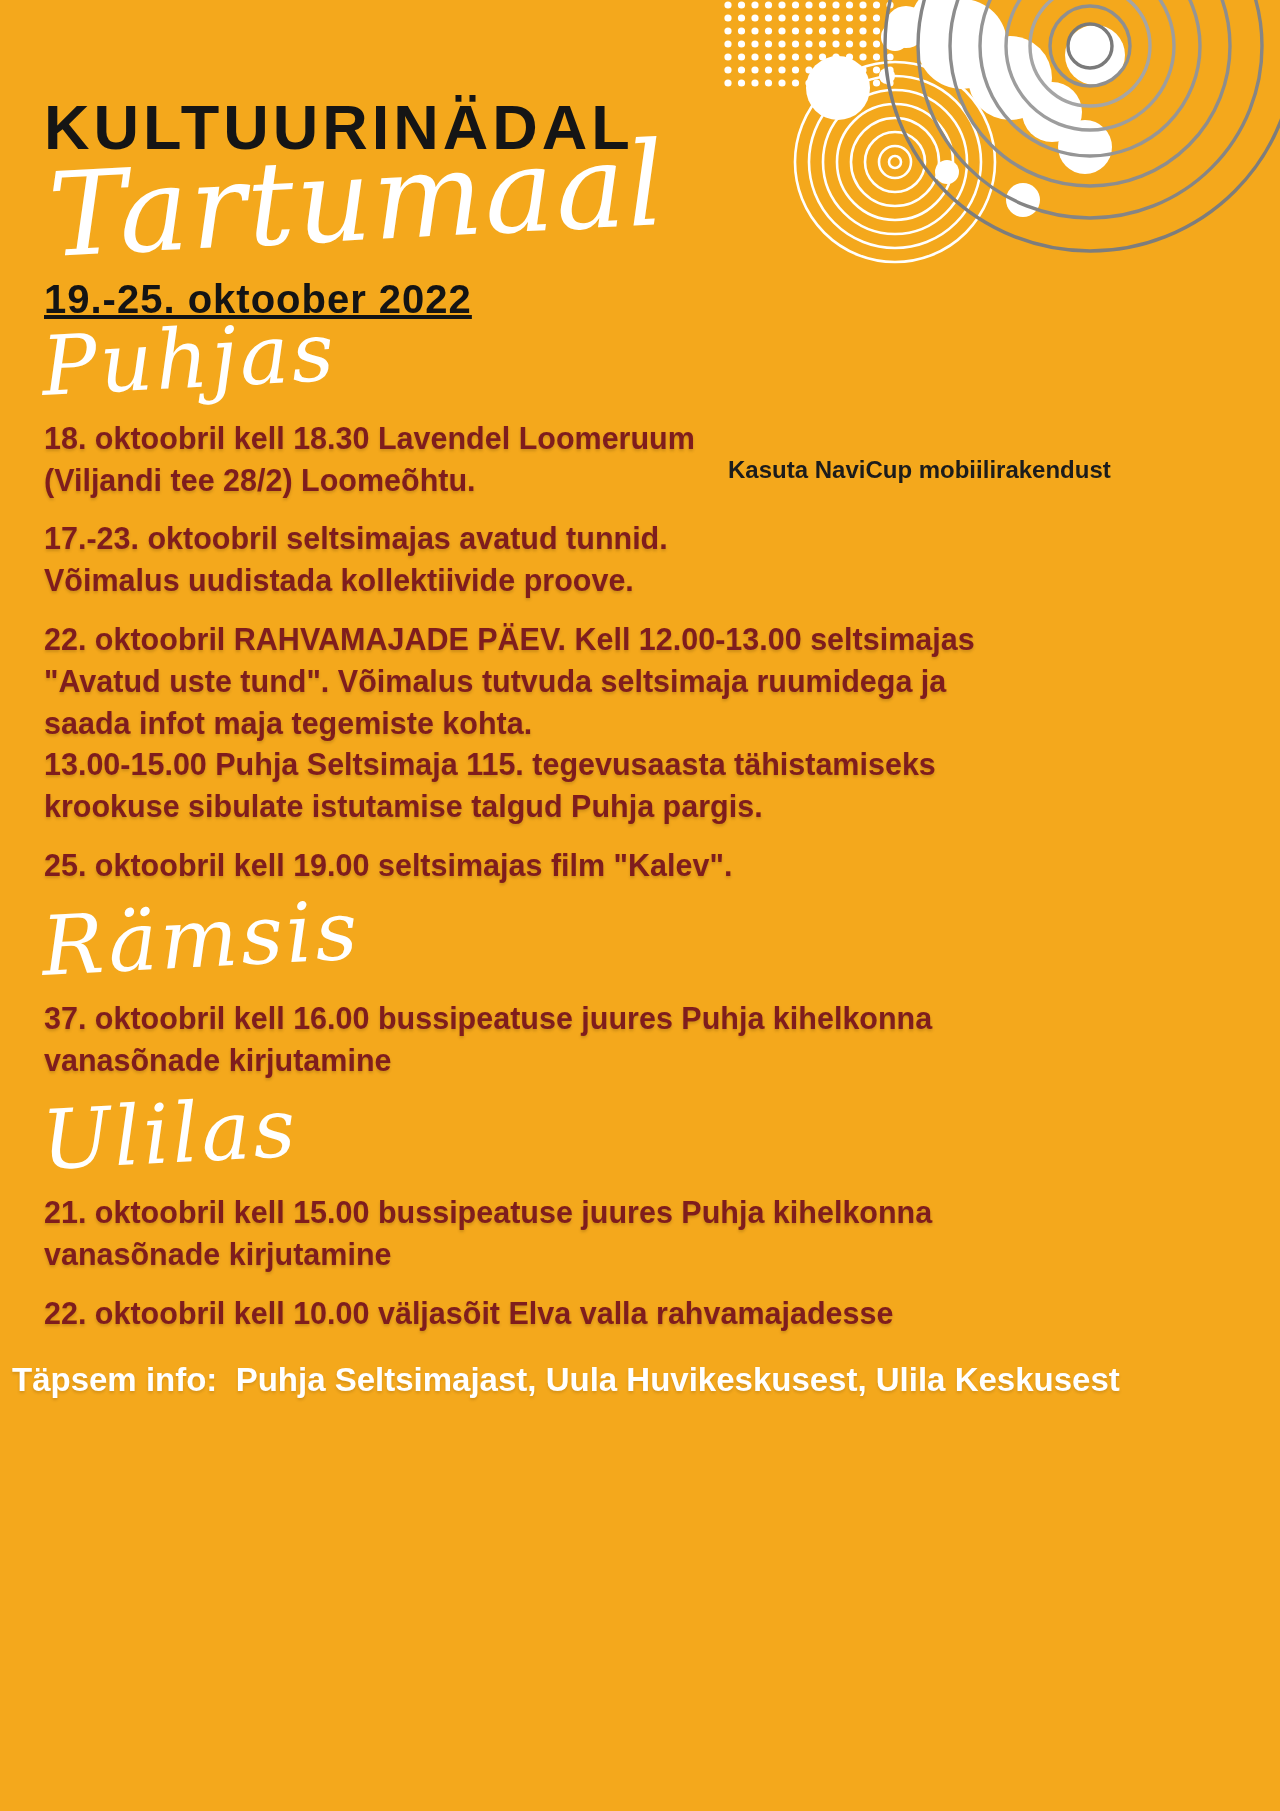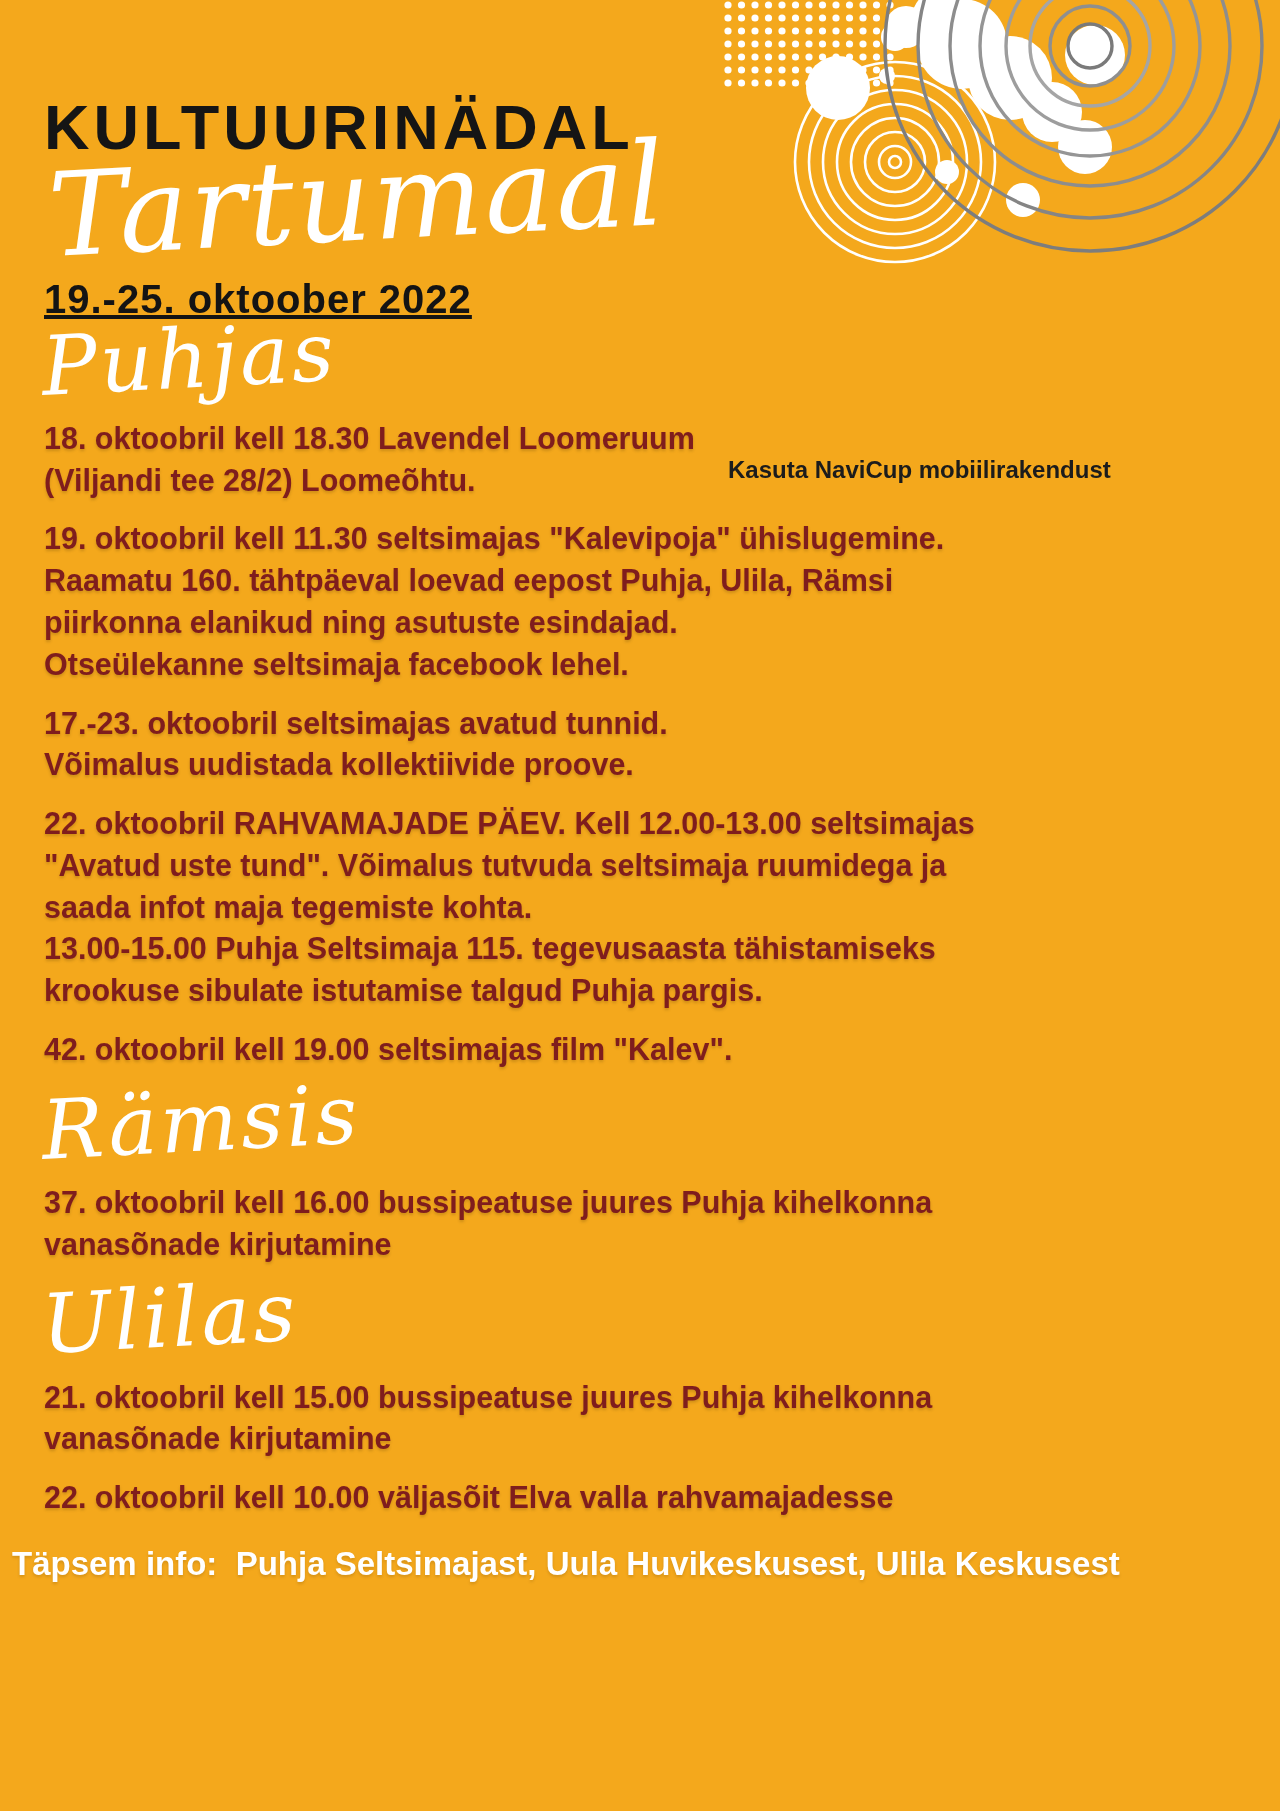--- a/index.html
+++ b/index.html
@@ -237,32 +237,28 @@
     <h1 class="title">KULTUURINÄDAL</h1>
 
     <div class="script subtitle">Tartumaal</div>
 
     <div class="date">19.-25. oktoober 2022</div>
 
     <section>
       <h2 class="script section-heading first">Puhjas</h2>
       <p class="event">18. oktoobril kell 18.30 Lavendel Loomeruum
 (Viljandi tee 28/2) Loomeõhtu.</p>
-      <p class="event">19. oktoobril kell 11.30 seltsimajas "Kalevipoja" ühislugemine.
-Raamatu 160. tähtpäeval loevad eepost Puhja, Ulila, Rämsi
-piirkonna elanikud ning asutuste esindajad.
-Otseülekanne seltsimaja facebook lehel.</p>
       <p class="event">17.-23. oktoobril seltsimajas avatud tunnid.
 Võimalus uudistada kollektiivide proove.</p>
       <p class="event">22. oktoobril RAHVAMAJADE PÄEV. Kell 12.00-13.00 seltsimajas
 "Avatud uste tund". Võimalus tutvuda seltsimaja ruumidega ja
 saada infot  maja tegemiste kohta.
 13.00-15.00 Puhja Seltsimaja 115. tegevusaasta tähistamiseks
 krookuse sibulate istutamise talgud Puhja pargis.</p>
-      <p class="event">42. oktoobril kell 19.00 seltsimajas film "Kalev".</p>
+      <p class="event">25. oktoobril kell 19.00 seltsimajas film "Kalev".</p>
     </section>
 
     <section>
       <h2 class="script section-heading">Rämsis</h2>
       <p class="event">37. oktoobril kell 16.00 bussipeatuse juures Puhja kihelkonna
 vanasõnade kirjutamine</p>
     </section>
 
     <section>
       <h2 class="script section-heading">Ulilas</h2>

